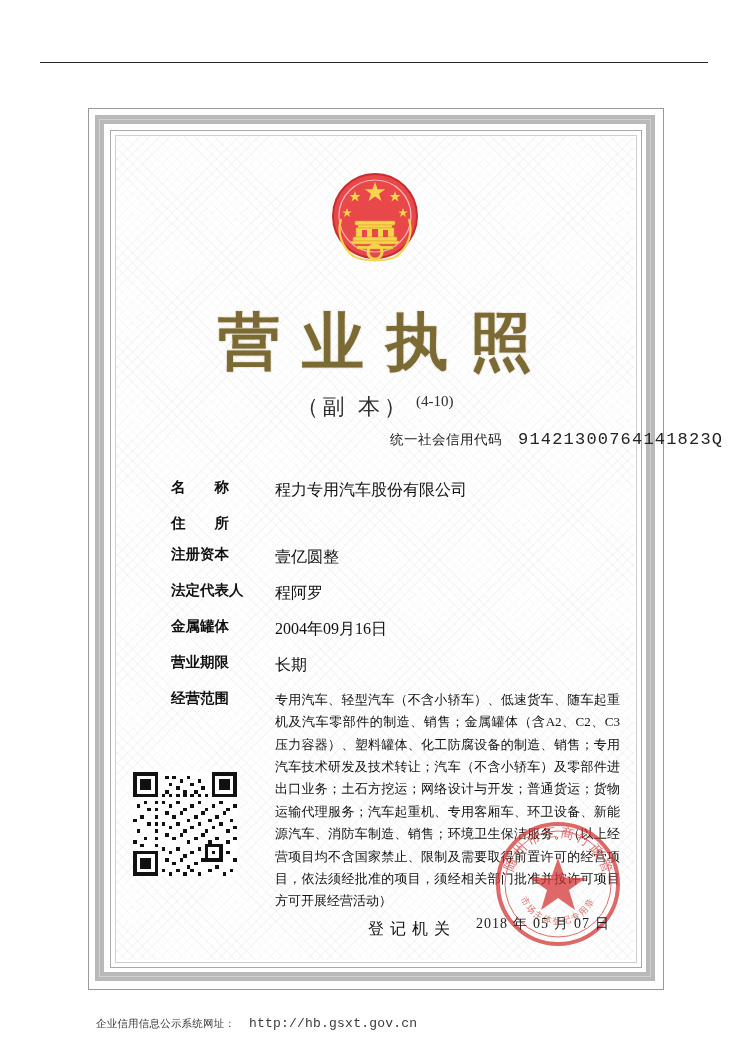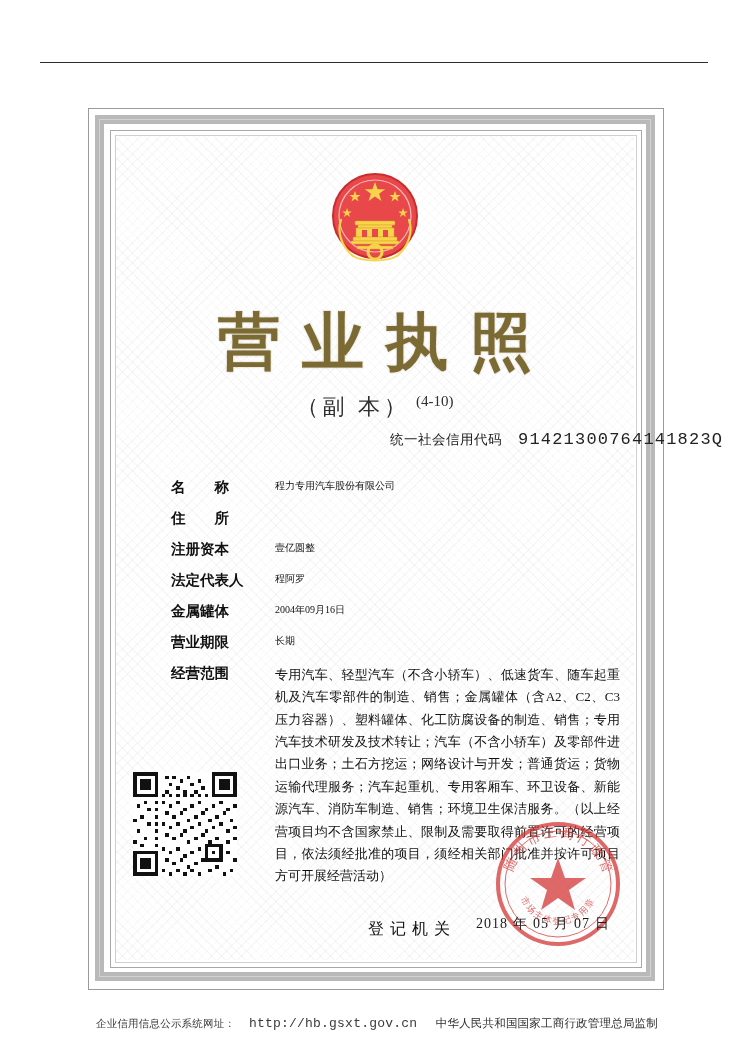--- a/index.html
+++ b/index.html
@@ -146,21 +146,21 @@
     color: #111;
     font-weight: bold;
     letter-spacing: 0;
     display: flex;
     justify-content: space-between;
   }
   .row .label.wide {
     letter-spacing: 0;
   }
   .row .value {
-    font-size: 10px;
+    font-size: 16px;
     color: #111;
     line-height: 1.5;
   }
   .row.scope .value {
     width: 352px;
     font-size: 13px;
     line-height: 1.72;
     text-align: justify;
   }
 
@@ -489,15 +489,14 @@
   </div>
 
   <div class="date-line">
     <span class="num">2018</span><span class="cn">年</span><span class="num">05</span><span class="cn">月</span><span class="num">07</span><span class="cn">日</span>
   </div>
 
   <div class="footer-left">
     <span>企业信用信息公示系统网址：</span><span class="url">http://hb.gsxt.gov.cn</span>
   </div>
 
-  <div class="footer-right">中华人民共和国国家工商行政管理总局监制</div>
 
 </div>
 
 </body></html>

